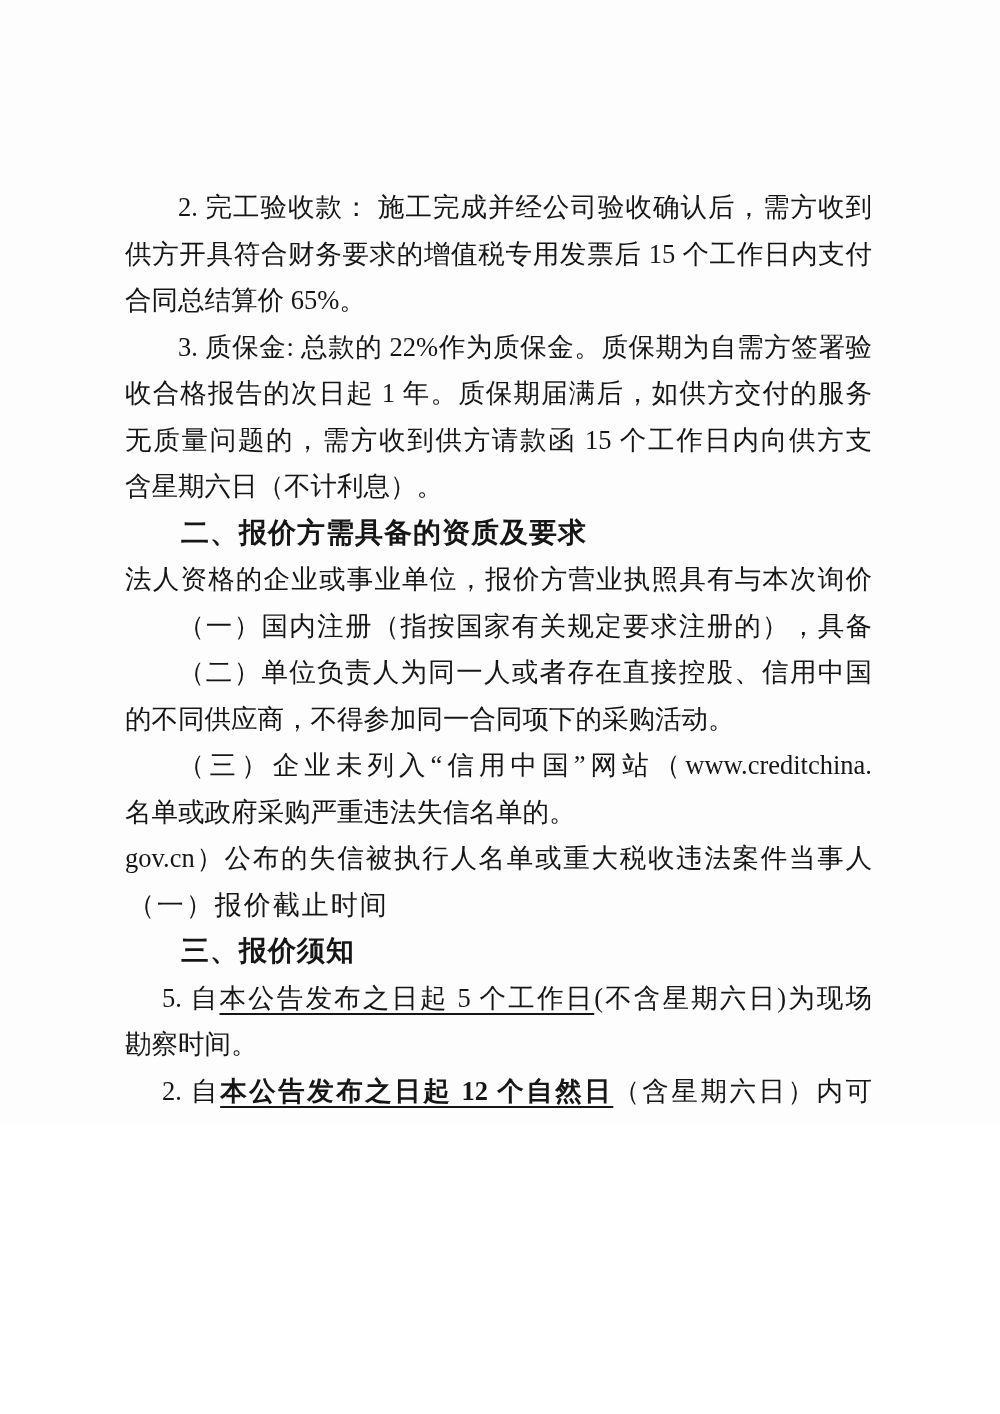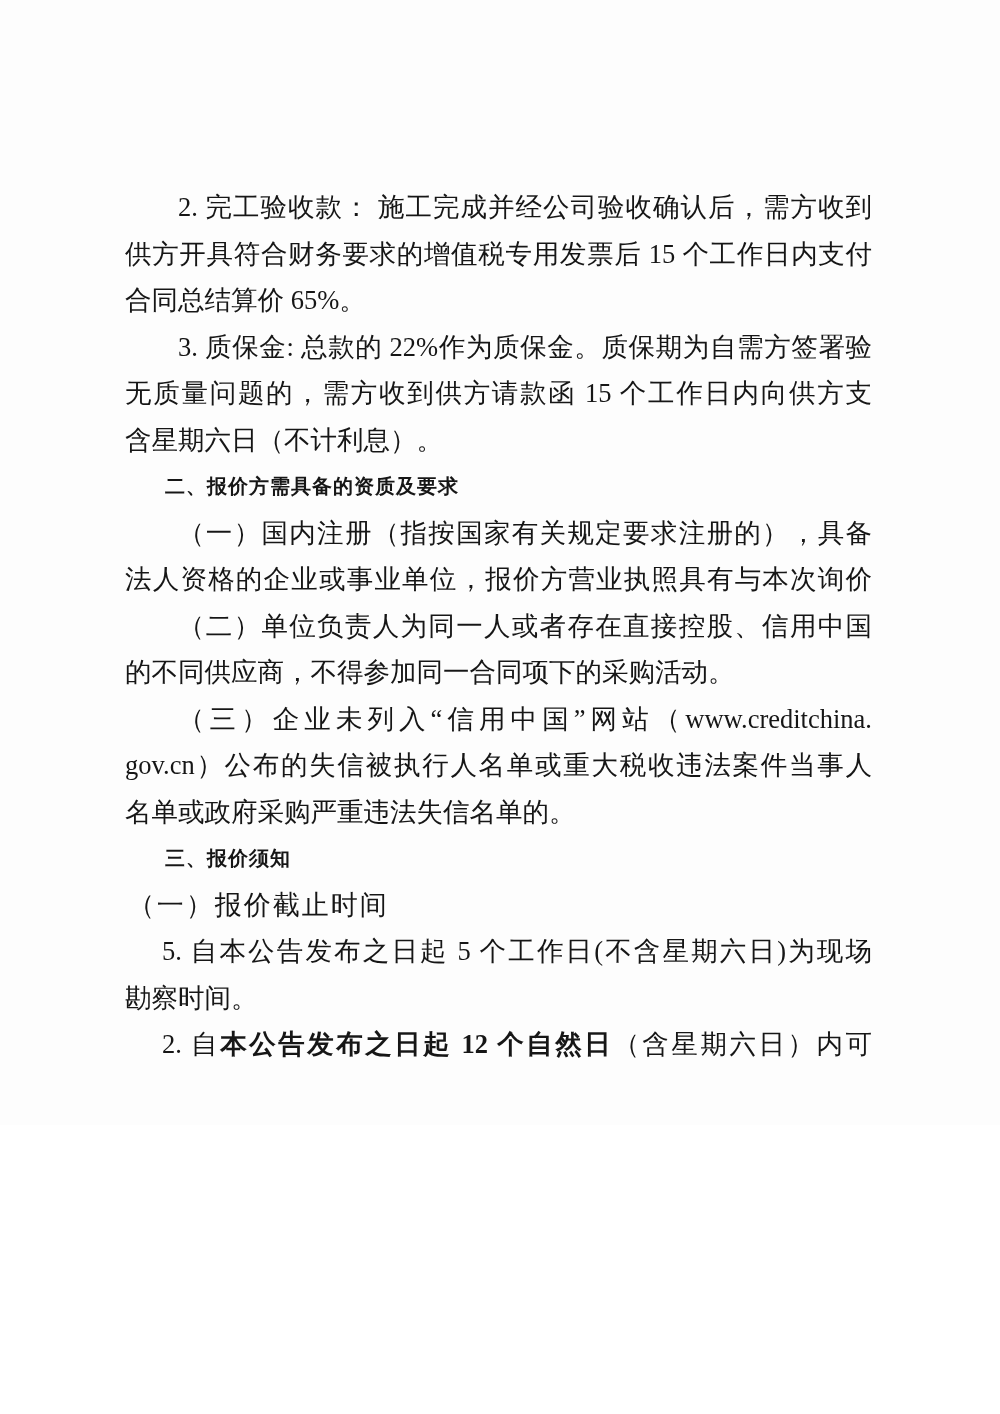--- a/index.html
+++ b/index.html
@@ -27,28 +27,29 @@
   .just {
     text-align: justify;
     text-align-last: justify;
   }
   .ind2  { text-indent: 2em; }
   .ind14 { text-indent: 1.4em; }
   .ind01 { text-indent: 0.1em; }
   .heading {
     font-family: "Liberation Sans", "DejaVu Sans", sans-serif;
     font-weight: 700;
-    font-size: 20px;
+    font-size: 28px;
     letter-spacing: 1px;
   }
   .label {
     font-size: 27px;
     letter-spacing: 2px;
   }
   .u {
+    text-decoration: underline;
     text-decoration-thickness: 2px;
     text-underline-offset: 6px;
   }
   .b { font-weight: 700; }
   .pagenum {
     position: absolute;
     right: 136px;
     top: 1302px;
     font-size: 23px;
     letter-spacing: 3px;
@@ -59,39 +60,40 @@
 <body>
 
 <div class="page">
   <div class="doc">
 
     <div class="line just ind2">2. 完工验收款： 施工完成并经公司验收确认后，需方收到</div>
     <div class="line just">供方开具符合财务要求的增值税专用发票后 15 个工作日内支付</div>
     <div class="line">合同总结算价 65%。</div>
 
     <div class="line just ind2">3. 质保金: 总款的 22%作为质保金。质保期为自需方签署验</div>
+    <div class="line just">收合格报告的次日起 1 年。质保期届满后，如供方交付的服务</div>
     <div class="line just">无质量问题的，需方收到供方请款函 15 个工作日内向供方支</div>
     <div class="line">含星期六日（不计利息）。</div>
 
     <div class="line heading ind2">二、报价方需具备的资质及要求</div>
 
+    <div class="line just">法人资格的企业或事业单位，报价方营业执照具有与本次询价</div>
     <div class="line just ind2">（一）国内注册（指按国家有关规定要求注册的），具备</div>
-    <div class="line just">法人资格的企业或事业单位，报价方营业执照具有与本次询价</div>
 
     <div class="line just ind2">（二）单位负责人为同一人或者存在直接控股、信用中国</div>
     <div class="line">的不同供应商，不得参加同一合同项下的采购活动。</div>
 
     <div class="line just ind2">（三）企业未列入“信用中国”网站（www.creditchina.</div>
+    <div class="line">名单或政府采购严重违法失信名单的。</div>
     <div class="line just">gov.cn）公布的失信被执行人名单或重大税收违法案件当事人</div>
-    <div class="line">名单或政府采购严重违法失信名单的。</div>
 
 
+    <div class="line label ind01">（一）报价截止时间</div>
+
     <div class="line heading ind2">三、报价须知</div>
-
-    <div class="line label ind01">（一）报价截止时间</div>
 
     <div class="line just ind14"><span>5. 自</span><span class="u">本公告发布之日起 5 个工作日</span><span>(不含星期六日)为现场</span></div>
     <div class="line">勘察时间。</div>
 
     <div class="line just ind14"><span>2. 自</span><span class="u b">本公告发布之日起 12 个自然日</span><span>（含星期六日）内可</span></div>
 
   </div>
 
   <div class="pagenum">- 3 -</div>
 </div>

